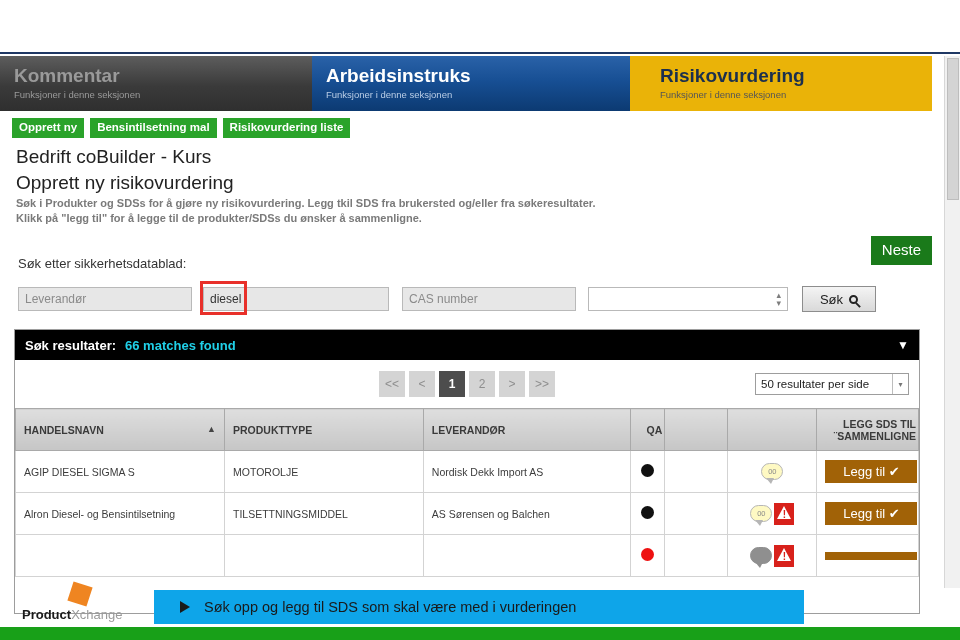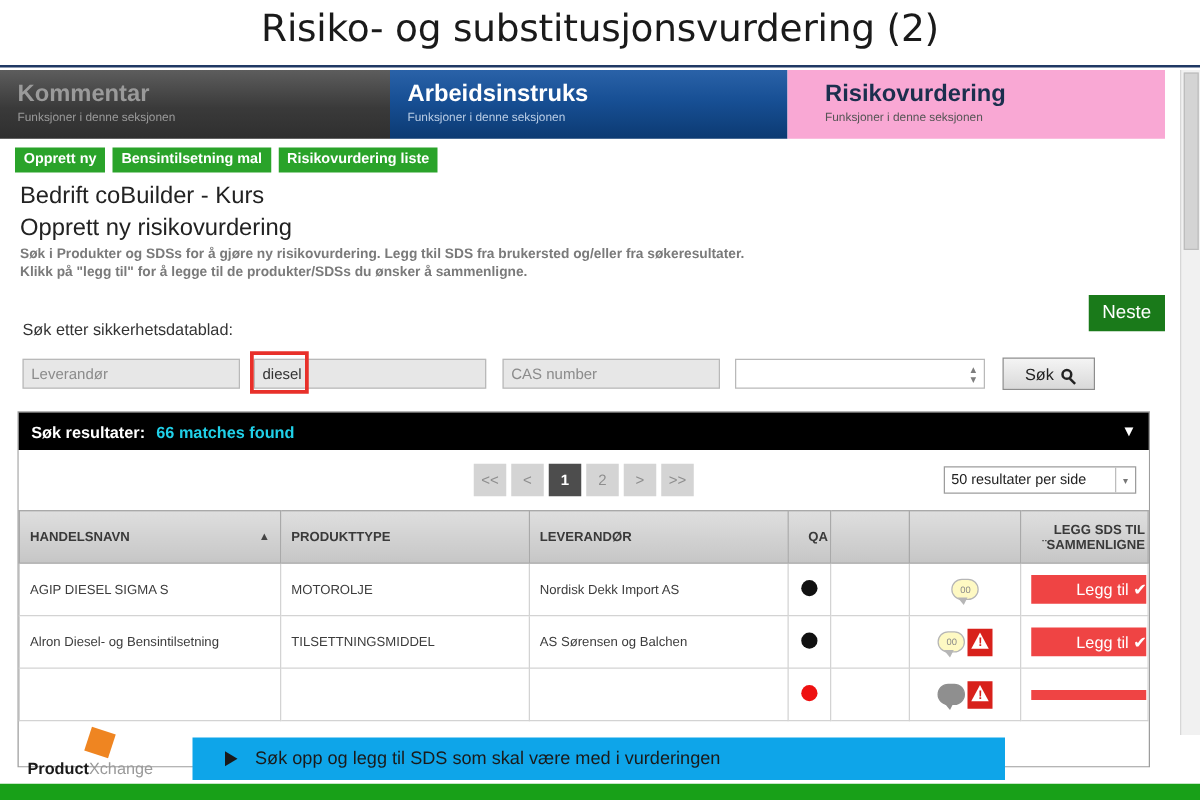--- a/index.html
+++ b/index.html
@@ -70,21 +70,21 @@
   .tab-grey .t-title { color: #9a9a9a; }
   .tab-grey .t-sub   { color: #9a9a9a; }
   .tab-blue {
     width: 318px;
     background: linear-gradient(to bottom, #2a62a8 0%, #174f94 45%, #0c3a72 100%);
   }
   .tab-blue .t-title { color: #ffffff; }
   .tab-blue .t-sub   { color: #b9cde6; }
   .tab-white {
     flex: 1;
-    background: #f9a8d4;
+    background: #eab308;
     padding-left: 30px;
   }
   .tab-white .t-title { color: #1b2f4e; }
   .tab-white .t-sub   { color: #555555; }
 
   
   .greenbtn-row {
     position: absolute; left: 12px; top: 64px;
     display: flex; gap: 6px;
   }
@@ -304,24 +304,24 @@
     border-bottom: 13px solid #ffffff;
   }
   .warn::after {
     content: "!"; position: absolute; left: 0; top: 7px;
     width: 20px; text-align: center;
     font-size: 10px; font-weight: bold; color: #d8211b;
     line-height: 10px;
   }
   .addbtn {
     display: block; margin: 0 auto;
-    background: #ef4444; color: #ffffff;
+    background: #a16207; color: #ffffff;
     font-size: 13px;
     padding: 4px 0; width: 92px;
-    text-align: right;
+    text-align: center;
     cursor: pointer;
     border: none;
   }
 
   
   .app-scroll {
     position: absolute; right: 0; top: 2px;
     width: 16px; bottom: 26px;
     background: #f1f1f1;
     border-left: 1px solid #d7d7d7;
@@ -375,21 +375,20 @@
     width: 960px; height: 13px;
     background: #18a018;
     z-index: 7;
   }
 </style>
 </head>
 <body>
 
 <div id="slide">
 
-  <div class="slide-title">Risiko- og substitusjonsvurdering (2)</div>
 
   <div class="shot">
 
     <div class="navbar">
       <div class="tab tab-grey">
         <div class="t-title">Kommentar</div>
         <div class="t-sub">Funksjoner i denne seksjonen</div>
       </div>
       <div class="tab tab-blue">
         <div class="t-title">Arbeidsinstruks</div>

